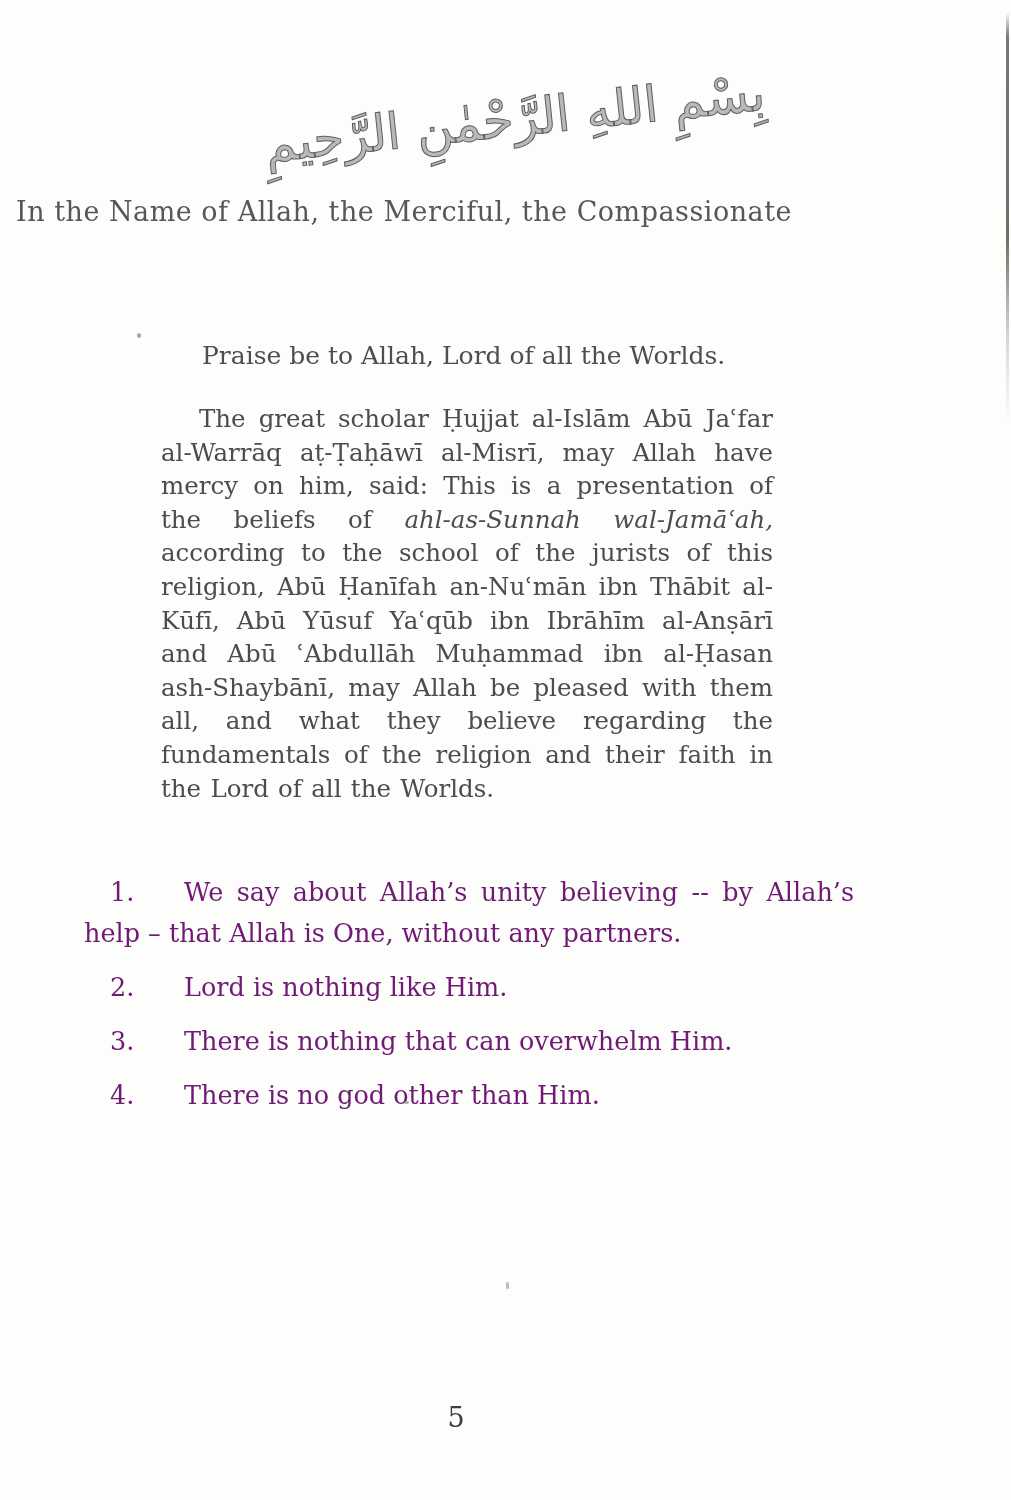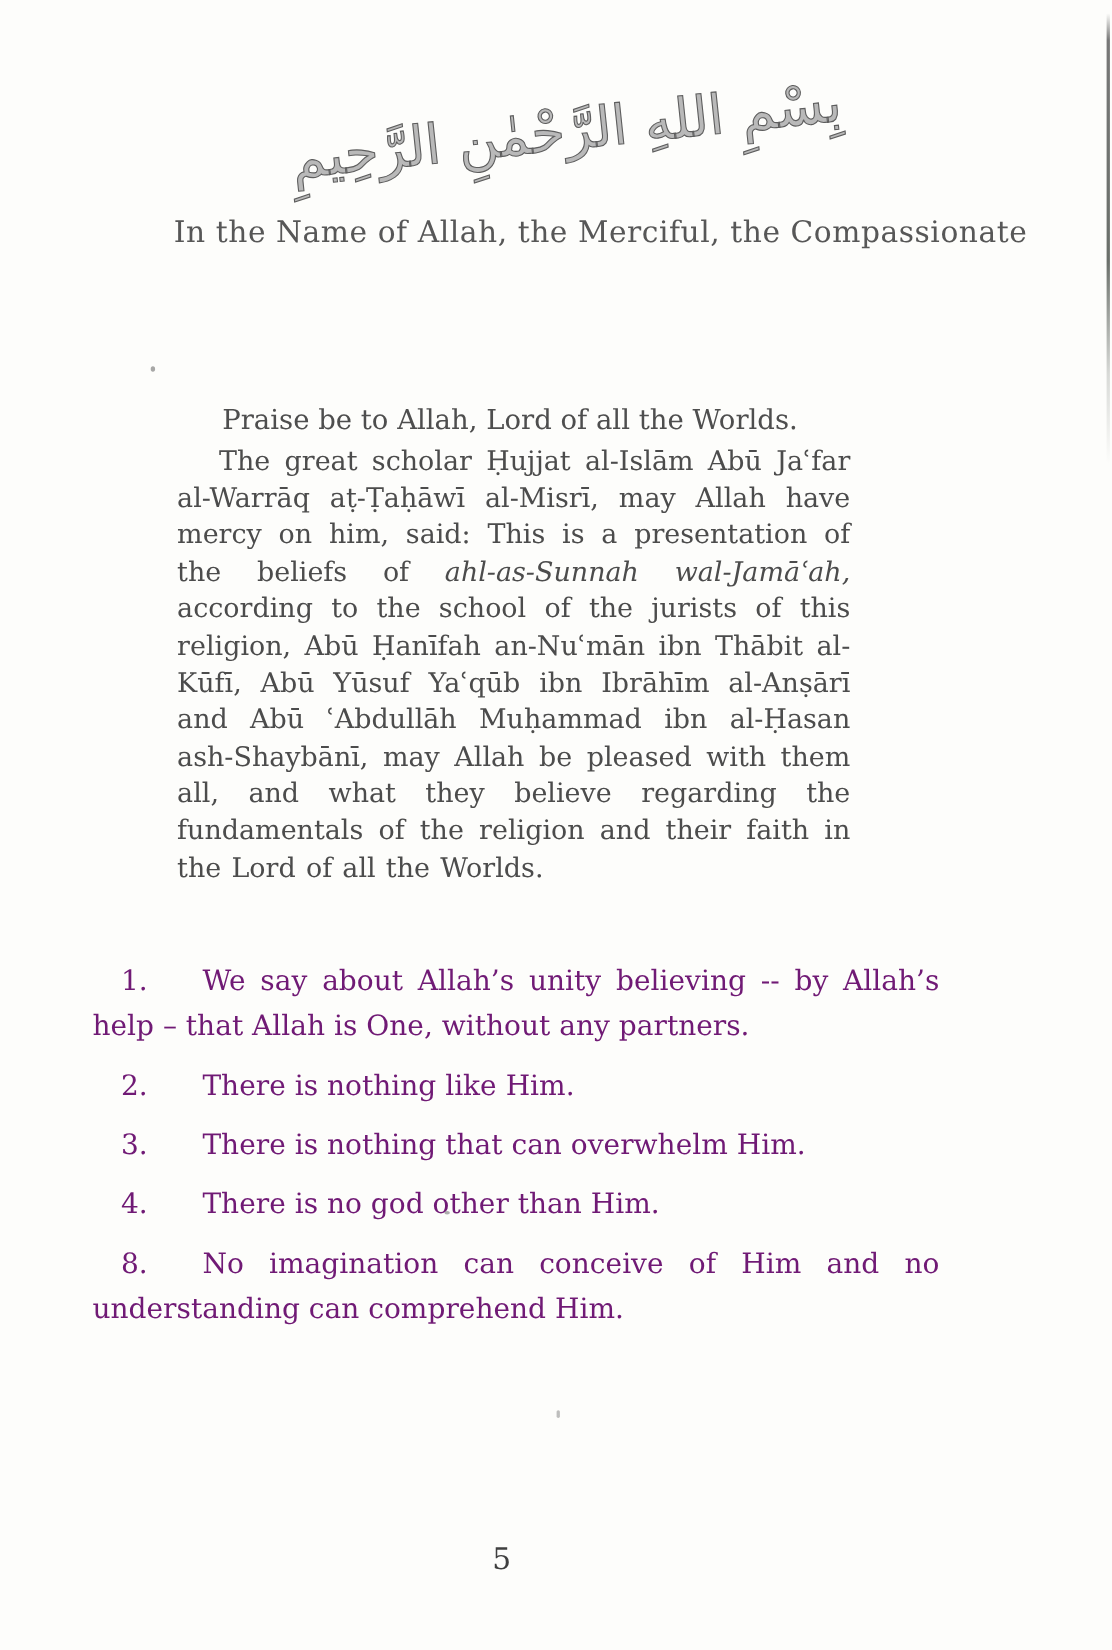--- a/index.html
+++ b/index.html
@@ -12,25 +12,25 @@
   .bismillah {
     position:absolute; top:64px; left:0; width:1030px;
     text-align:center; direction:rtl;
     font-family:"DejaVu Sans","Liberation Sans",sans-serif;
     font-size:50px; line-height:110px;
     color:#b9b9b9; -webkit-text-stroke:1px #5e5e5e;
     transform:rotate(-6deg); letter-spacing:2px;
   }
   .heading {
     position:absolute; top:196px; left:0; width:934px;
-    text-align:right; font-size:27px; color:#575757; letter-spacing:.5px;
+    text-align:left; font-size:27px; color:#575757; letter-spacing:.5px;padding-left:16px;
   }
   .praise {
     position:absolute; left:202px; top:341px;
-    font-size:25px; color:#4e4e4e;margin-top:26px;
+    font-size:25px; color:#4e4e4e;
   }
   .intro {
     position:absolute; left:161px; top:402px; width:612px;
     font-size:24.5px; line-height:33.6px;
     text-align:justify; text-indent:38px; word-spacing:1.5px; color:#4c4c4c;
   }
   .intro em { }
   .articles { position:absolute; left:84px; top:872px; width:770px; }
   .article {
     margin:0 0 13px 0; font-size:25.5px; line-height:41px;
@@ -65,24 +65,23 @@
   <div class="heading">In the Name of Allah, the Merciful, the Compassionate</div>
 
   <div class="speck speck-a"></div>
 
   <div class="praise">Praise be to Allah, Lord of all the Worlds.</div>
 
   <div class="intro"><span>The great scholar Ḥujjat al-Islām Abū Jaʿfar al-Warrāq aṭ-Ṭaḥāwī al-Misrī, may Allah have mercy on him, said: This is a presentation of the beliefs of </span><em>ahl-as-Sunnah wal-Jamāʿah,</em><span> according to the school of the jurists of this religion, Abū Ḥanīfah an-Nuʿmān ibn Thābit al-Kūfī, Abū Yūsuf Yaʿqūb ibn Ibrāhīm al-Anṣārī and Abū ʿAbdullāh Muḥammad ibn al-Ḥasan ash-Shaybānī, may Allah be pleased with them all, and what they believe regarding the fundamentals of the religion and their faith in the Lord of all the Worlds.</span></div>
 
   <div class="articles">
     <p class="article"><span class="num">1.</span><span>We say about Allah’s unity believing -- by Allah’s help – that Allah is One, without any partners.</span></p>
-    <p class="article"><span class="num">2.</span><span>There is nothing like Him.</span></p>
+    <p class="article"><span class="num">2.</span><span>Lord is nothing like Him.</span></p>
     <p class="article"><span class="num">3.</span><span>There is nothing that can overwhelm Him.</span></p>
     <p class="article"><span class="num">4.</span><span>There is no god other than Him.</span></p>
-    <p class="article"><span class="num">8.</span><span>No imagination can conceive of Him and no understanding can comprehend Him.</span></p>
   </div>
 
   <div class="speck speck-b"></div>
   <div class="speck speck-c"></div>
 
   <div class="pagenum">5</div>
 
   <div class="edge-artifact"></div>
 
 </div>

